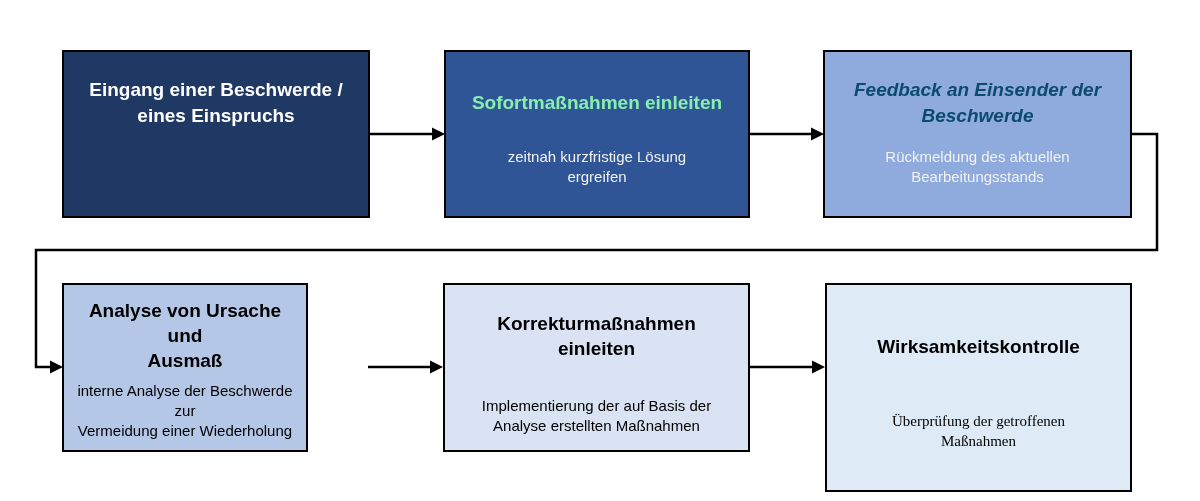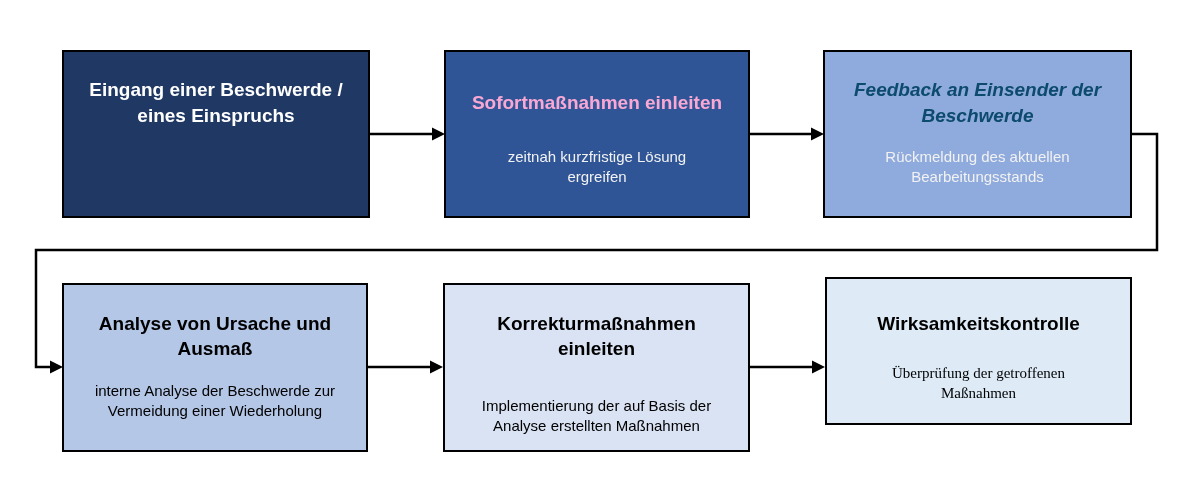--- a/index.html
+++ b/index.html
@@ -50,23 +50,23 @@
     font-size: 15px;
     line-height: 1.35;
     white-space: pre-line;
     padding-top: 6px;
   }
 
   
   #box-0 { left: 62px;  top: 50px;  width: 308px; height: 168px; }
   #box-1 { left: 444px; top: 50px;  width: 306px; height: 168px; }
   #box-2 { left: 823px; top: 50px;  width: 309px; height: 168px; }
-  #box-3 { left: 62px;  top: 283px; width: 306px; height: 169px; }
+  #box-3 { left: 62px;  top: 283px; width: 246px; height: 169px; }
   #box-4 { left: 443px; top: 283px; width: 307px; height: 169px; }
-  #box-5 { left: 825px; top: 277px; width: 307px; height: 148px; }
+  #box-5 { left: 825px; top: 283px; width: 307px; height: 209px; gap: 8px; }
 </style>
 </head>
 <body>
 
 <div class="canvas">
 
   <svg class="connector-layer" viewBox="0 0 1200 501" xmlns="http://www.w3.org/2000/svg">
 
     <g>
       <line x1="370" y1="134" x2="433" y2="134" stroke="#000000" stroke-width="2.5"></line>
@@ -93,21 +93,21 @@
       <polygon points="812,360.5 825,367 812,373.5" fill="#000000"></polygon>
     </g>
   </svg>
 
   <div class="flow-box" id="box-0" style="background: rgb(31, 56, 100); border-color: rgb(0, 0, 0);">
     <div class="box-title" style="color: rgb(255, 255, 255);">Eingang einer Beschwerde /
 eines Einspruchs</div>
   </div>
 
   <div class="flow-box" id="box-1" style="background: rgb(47, 85, 151); border-color: rgb(0, 0, 0);">
-    <div class="box-title" style="color: #f9a8d4;">Sofortmaßnahmen einleiten</div>
+    <div class="box-title" style="color: #86efac;">Sofortmaßnahmen einleiten</div>
     <div class="box-subtitle" style="color: rgb(242, 242, 242);">zeitnah kurzfristige Lösung
 ergreifen</div>
   </div>
 
   <div class="flow-box" id="box-2" style="background: rgb(143, 170, 220); border-color: rgb(0, 0, 0);">
     <div class="box-title" style="color: #0c4a6e; font-style: italic;">Feedback an Einsender der
 Beschwerde</div>
     <div class="box-subtitle" style="color: rgb(242, 242, 242);">Rückmeldung des aktuellen
 Bearbeitungsstands</div>
   </div>

